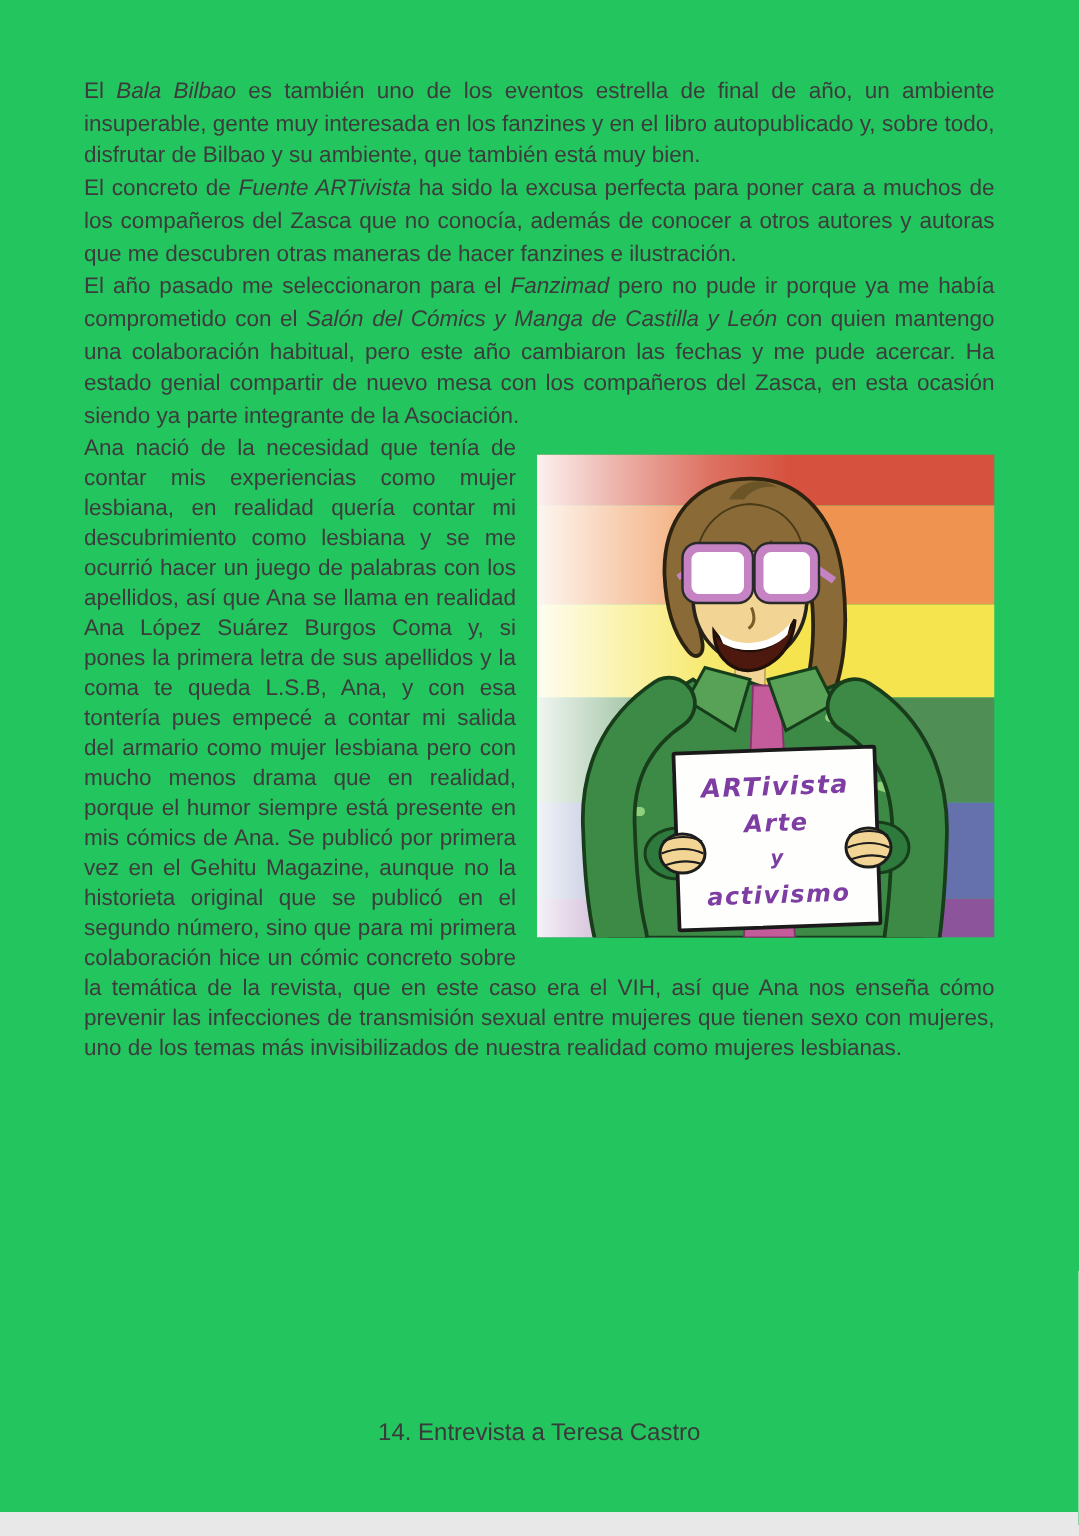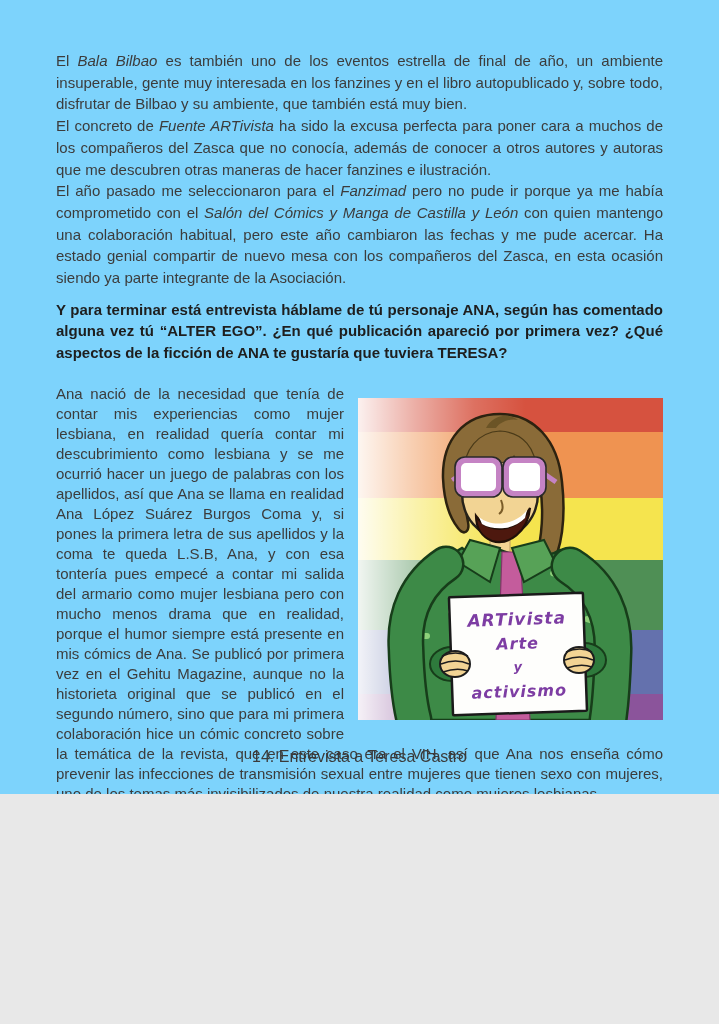--- a/index.html
+++ b/index.html
@@ -1,20 +1,20 @@
 <!DOCTYPE html>
 <html lang="es"><head>
 <meta charset="utf-8">
 <style>
   html,body { margin:0; padding:0; background:#e8e8e8; }
   .page {
     position:relative;
-    width:719px; height:794px;
+    width:719px; height:1008px;
     margin:0 auto;
-    background:#7dd3fc;
+    background:#22c55e;
     box-sizing:border-box;
     padding:50px 56px 0 56px;
     font-family:"Liberation Sans", sans-serif;
     overflow:hidden;
   }
   .para {
     font-size:15px;
     line-height:21.7px;
     color:#3c3c3c;
     text-align:justify;
@@ -29,39 +29,38 @@
   .it { font-style:italic; }
   figure.illustration {
     float:right;
     width:305px; height:322px;
     margin:14px 0 6px 14px;
     padding:0;
   }
   figure.illustration svg { display:block; }
   .footer {
     position:absolute;
-    left:0; bottom:28px;
+    left:0; bottom:43px;
     width:100%;
     text-align:center;
     font-size:16px;
     color:#3a3a3a;
   }
 </style>
 </head>
 <body>
 
 <div class="page">
 
   <div class="para"><span>El </span><span class="it">Bala Bilbao</span><span> es también uno de los eventos estrella de final de año, un ambiente insuperable, gente muy interesada en los fanzines y en el libro autopublicado y, sobre todo, disfrutar de Bilbao y su ambiente, que también está muy bien.</span></div>
 
   <div class="para"><span>El concreto de </span><span class="it">Fuente ARTivista</span><span> ha sido la excusa perfecta para poner cara a muchos de los compañeros del Zasca que no conocía, además de conocer a otros autores y autoras que me descubren otras maneras de hacer fanzines e ilustración.</span></div>
 
   <div class="para"><span>El año pasado me seleccionaron para el </span><span class="it">Fanzimad</span><span> pero no pude ir porque ya me había comprometido con el </span><span class="it">Salón del Cómics y Manga de Castilla y León</span><span> con quien mantengo una colaboración habitual, pero este año cambiaron las fechas y me pude acercar. Ha estado genial compartir de nuevo mesa con los compañeros del Zasca, en esta ocasión siendo ya parte integrante de la Asociación.</span></div>
 
-  <div class="para question"><span>Y para terminar está entrevista háblame de tú personaje ANA, según has comentado alguna vez tú “ALTER EGO”. ¿En qué publicación apareció por primera vez? ¿Qué aspectos de la ficción de ANA te gustaría que tuviera TERESA?</span></div>
 
   <div class="para wrap">
     <figure class="illustration">
       <svg width="305" height="322" viewBox="0 0 305 322" xmlns="http://www.w3.org/2000/svg" role="img">
         <defs>
           <linearGradient id="fadeL" x1="0" y1="0" x2="1" y2="0">
             <stop offset="0" stop-color="#ffffff" stop-opacity="0.92"></stop>
             <stop offset="0.18" stop-color="#ffffff" stop-opacity="0.55"></stop>
             <stop offset="0.38" stop-color="#ffffff" stop-opacity="0.18"></stop>
             <stop offset="0.55" stop-color="#ffffff" stop-opacity="0"></stop>

